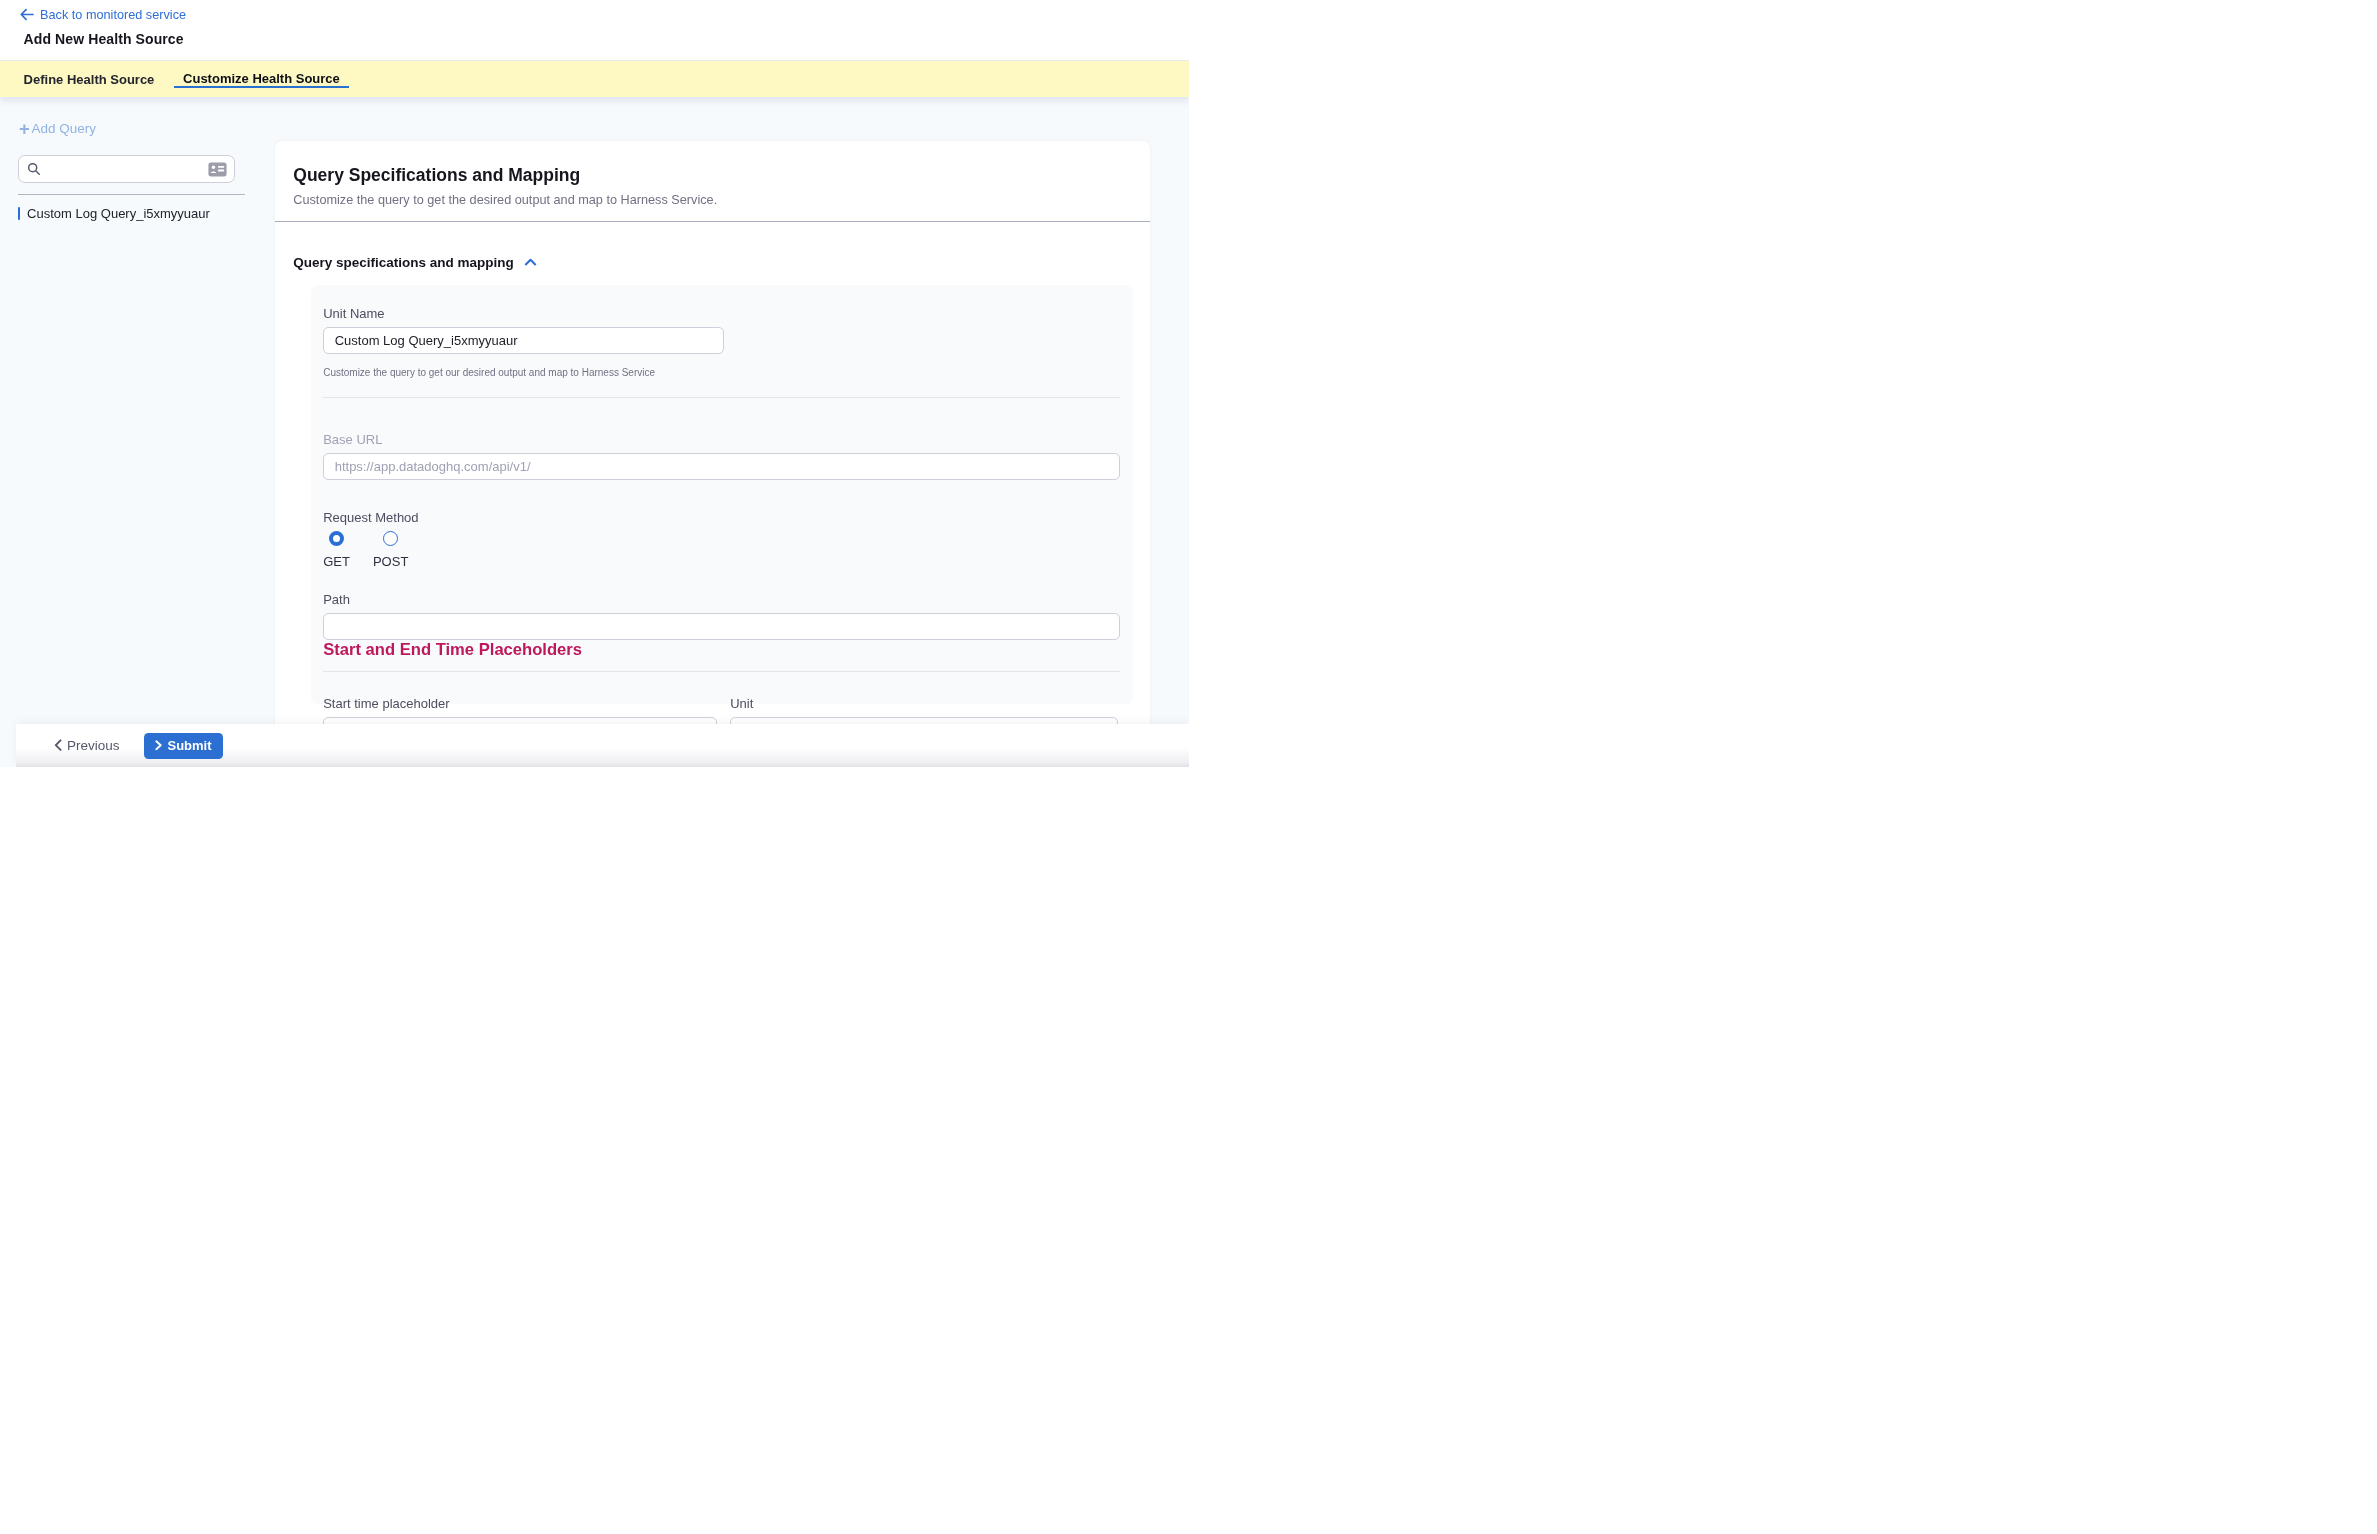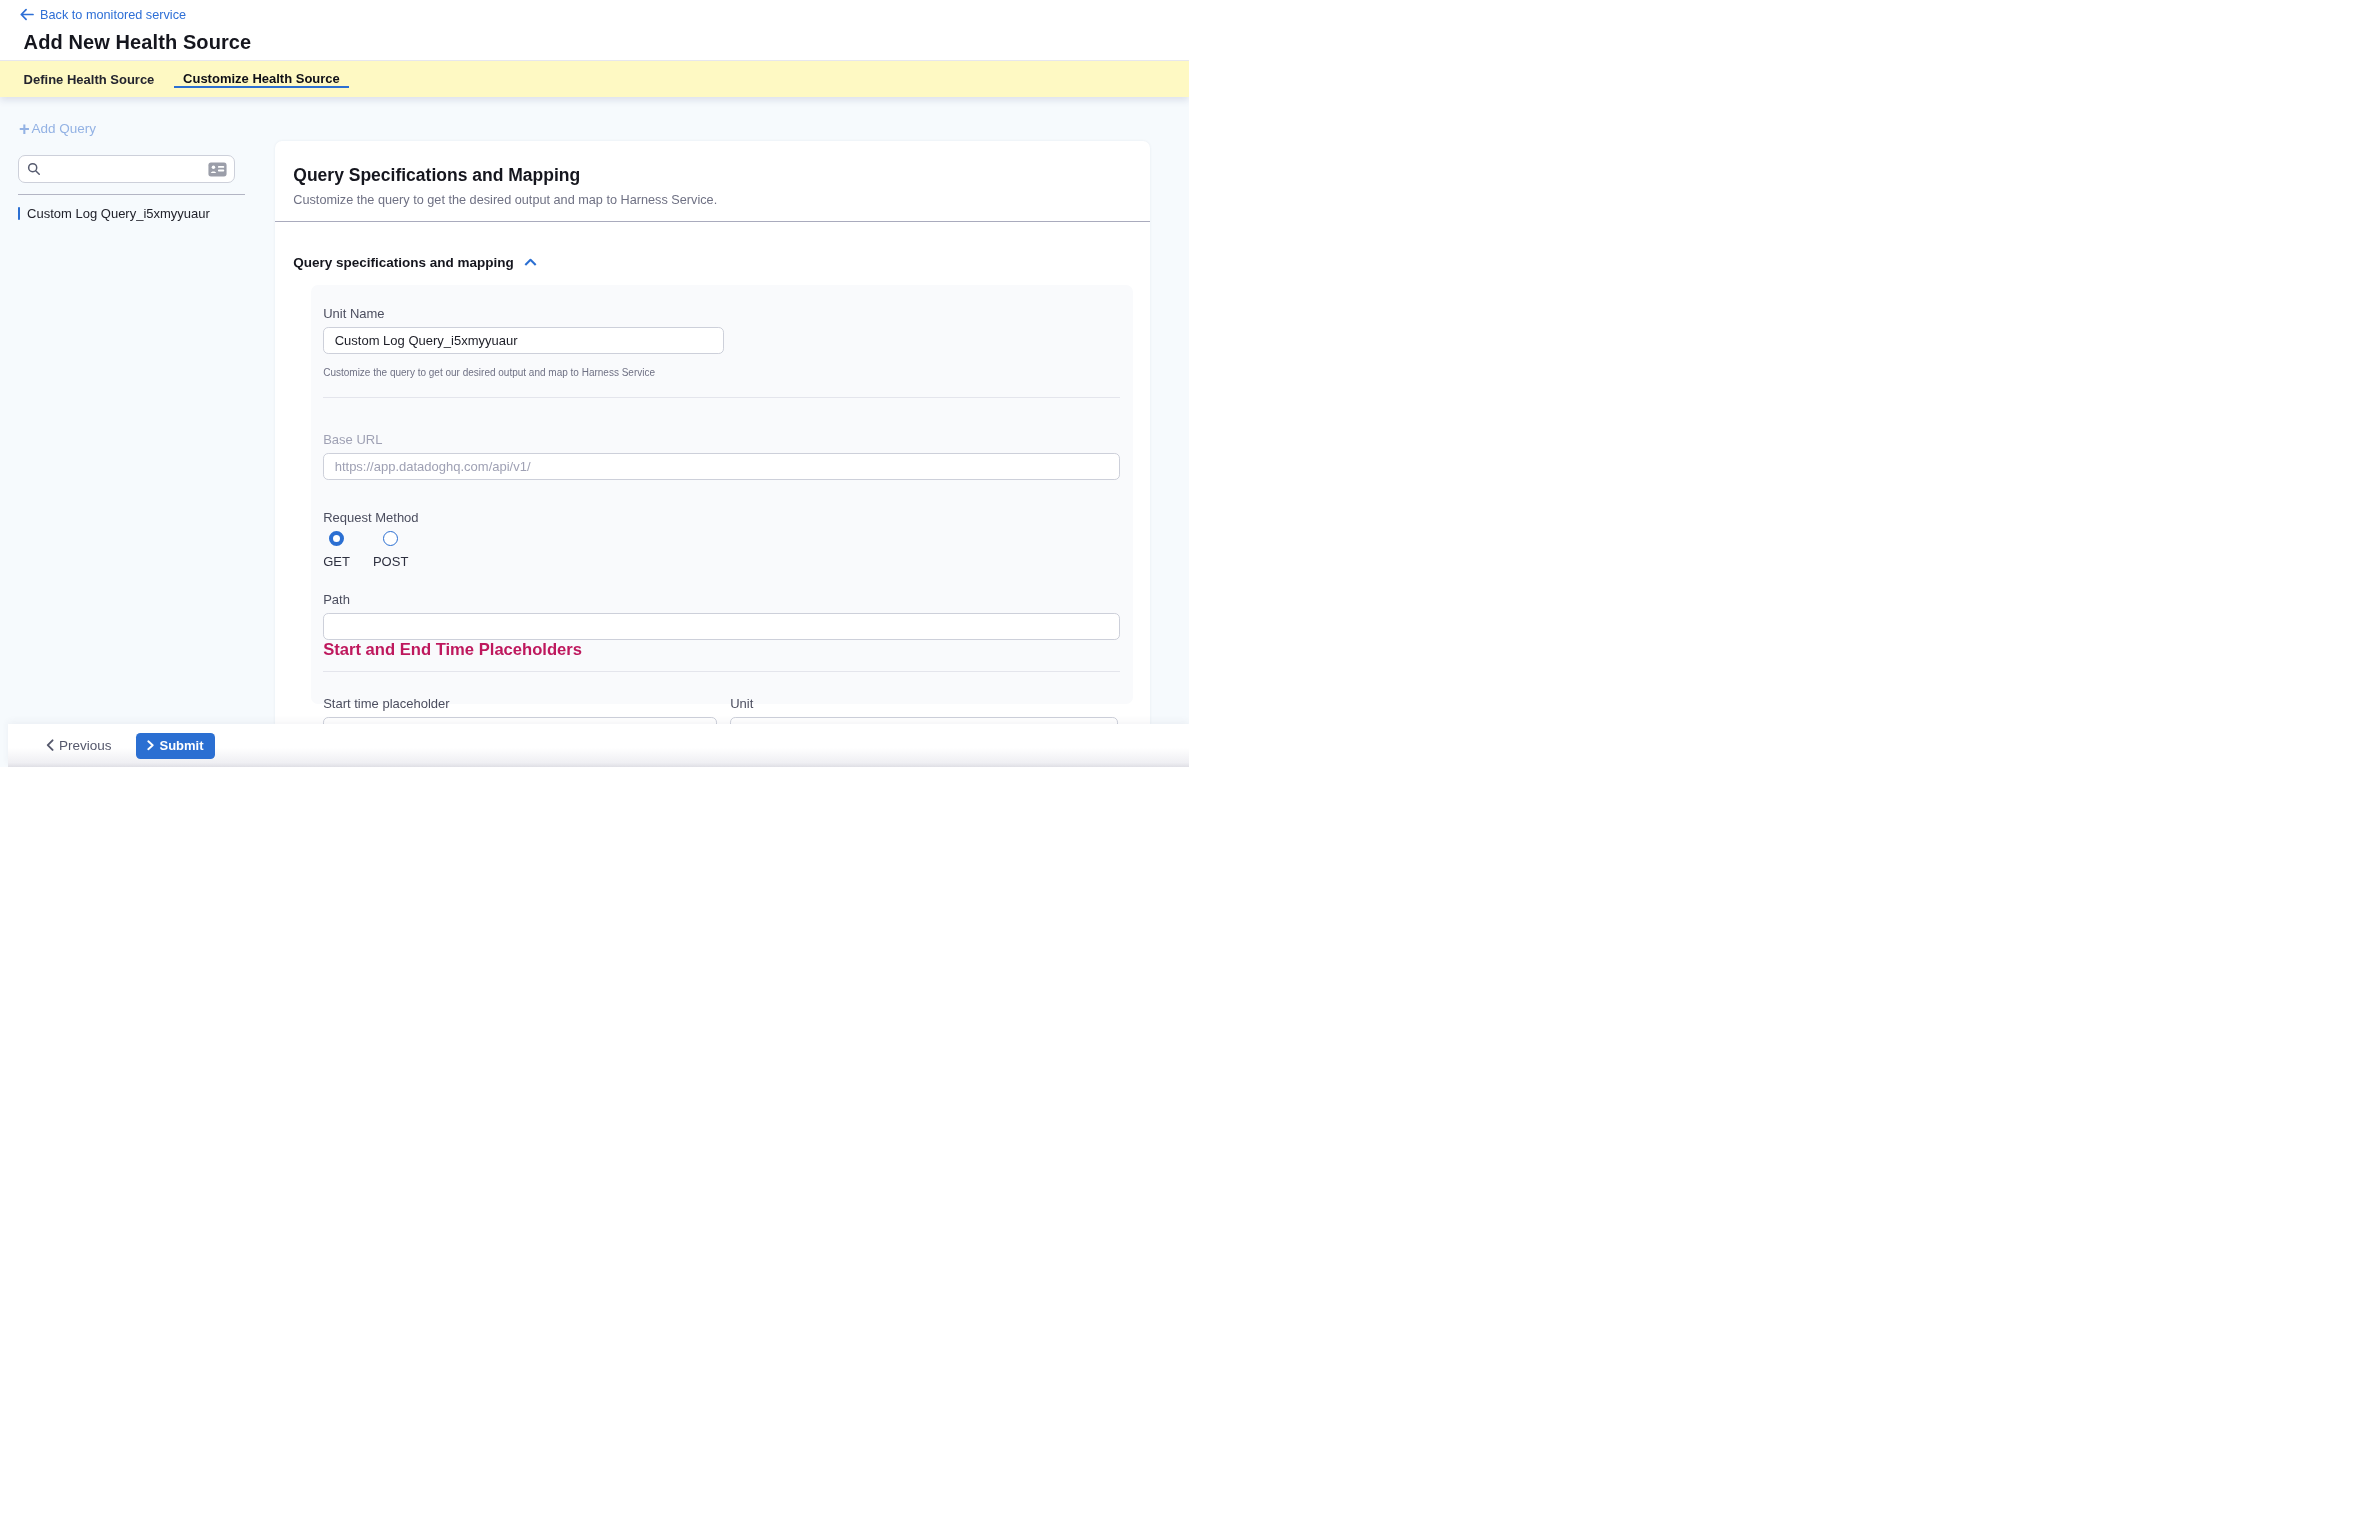--- a/index.html
+++ b/index.html
@@ -14,21 +14,21 @@
     --border:#cdd0da;
   }
   *{margin:0;padding:0;box-sizing:border-box;}
   html,body{background:#fff;}
   body{font-family:"Liberation Sans","DejaVu Sans",sans-serif;color:var(--text-dark);}
   .app{position:relative;width:1189px;height:767px;overflow:hidden;background:var(--bg);padding-left:6px;}
 
   
   .header{position:absolute;top:0;left:0;right:0;height:60px;background:#fff;z-index:5;}
   .back-link{position:absolute;left:19px;top:7.9px;display:flex;align-items:center;gap:6.1px;color:var(--link);font-size:12.7px;cursor:pointer;}
-  .page-title{position:absolute;left:23.6px;top:31px;font-size:20px;font-weight:700;color:#15161e;letter-spacing:0.1px;}
+  .page-title{position:absolute;left:23.6px;top:31px;font-size:14px;font-weight:700;color:#15161e;letter-spacing:0.1px;}
 
   
   .tabbar{position:absolute;top:60px;left:0;right:0;height:37px;background:#fef9c3;border-top:0.9px solid #e7e7ee;
           box-shadow:0 3.5px 7px rgba(72,78,130,.14);z-index:4;display:flex;align-items:center;}
   .tab{display:flex;align-items:center;font-size:13px;cursor:pointer;}
   .tab.inactive{margin-left:23.6px;color:#23242e;font-weight:600;}
   .tab.active{margin-left:20px;padding:0 8.7px;color:#0e0f16;font-weight:700;border-bottom:2.6px solid var(--primary);}
 
   
   .sidebar{position:absolute;left:0;top:97px;width:275px;bottom:43px;}
@@ -71,21 +71,21 @@
   .radio-label{font-size:13px;color:#2e3040;}
   .h3-title{font-size:16.6px;font-weight:700;color:#be185d;}
   .h3-divider{margin-top:10.5px;height:0.9px;background:#e4e5ec;}
   .two-col{display:flex;margin-top:24.4px;}
   .col-start{width:394px;}
   .col-unit{width:388px;margin-left:13px;}
   .select{position:relative;height:27px;background:#fff;border:0.9px solid var(--border);border-radius:5.2px;
           display:flex;align-items:center;padding:0 26px 0 12.2px;font-size:13px;color:var(--text-dark);cursor:pointer;}
 
   
-  .footer{position:absolute;left:8px;right:0;bottom:0;height:43px;z-index:6;
+  .footer{position:absolute;left:16px;right:0;bottom:0;height:43px;z-index:6;
           background:linear-gradient(#ffffff 55%,#efeff3 90%,#dfdfe5 100%);
           box-shadow:0 -3.5px 7px rgba(60,66,110,.06);display:flex;align-items:center;}
   .btn-prev{display:flex;align-items:center;gap:5.2px;margin-left:38px;background:none;border:none;cursor:pointer;
             font-size:13.5px;color:#55586c;font-family:inherit;}
   .btn-submit{display:flex;align-items:center;gap:5.2px;margin-left:24.4px;height:26px;padding:0 11.3px;border:none;border-radius:4.4px;
               background:var(--primary);color:#fff;font-size:13px;font-weight:700;cursor:pointer;font-family:inherit;}
 </style>
 </head>
 <body>
 

